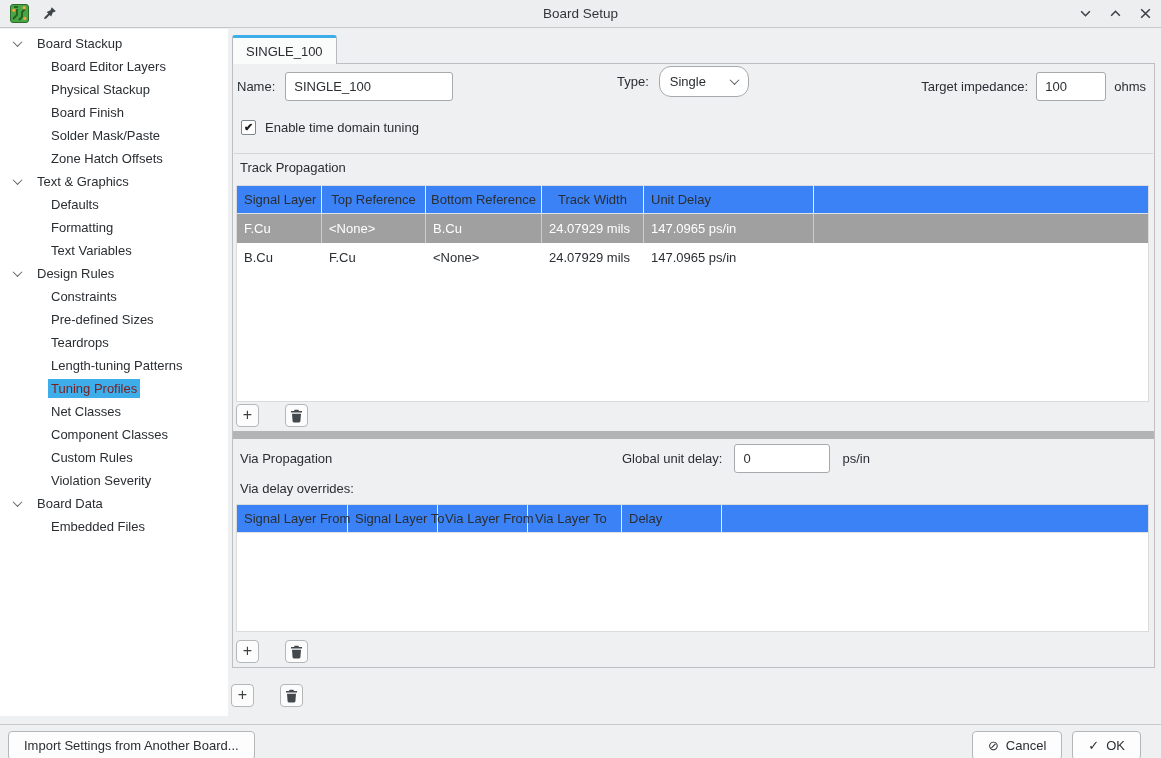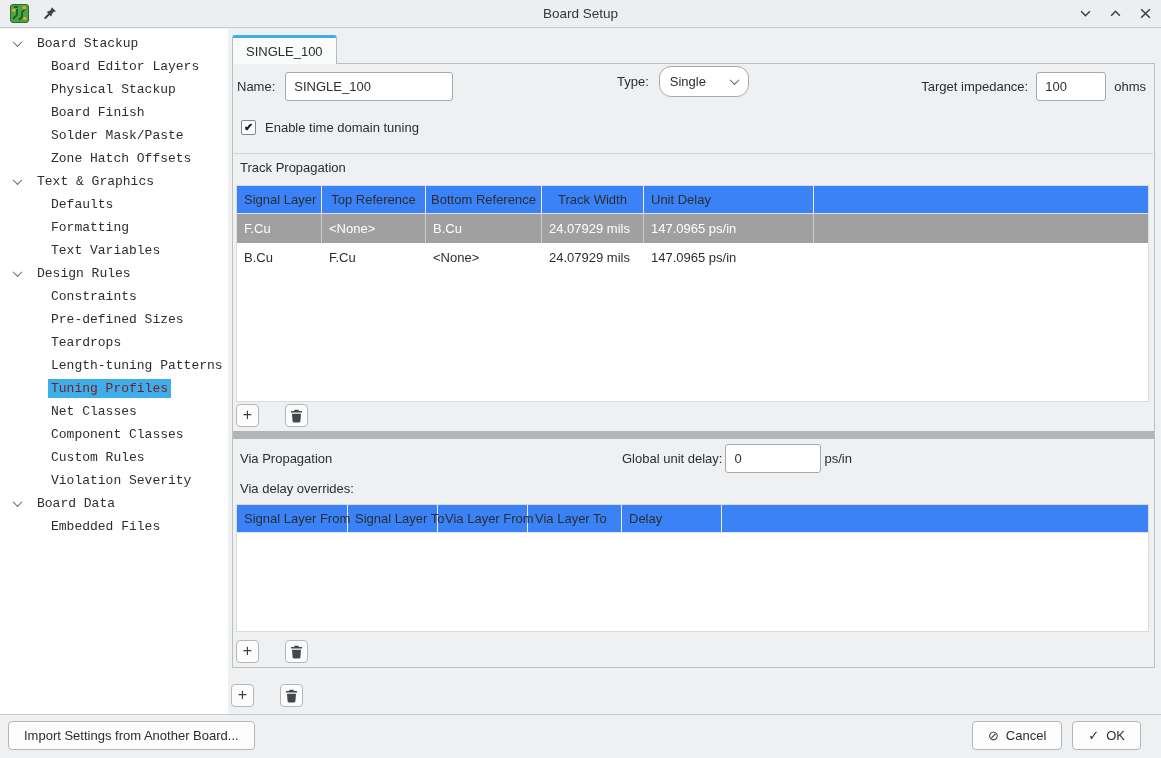--- a/index.html
+++ b/index.html
@@ -20,21 +20,21 @@
   .winbtn{display:flex;align-items:center;justify-content:center;width:16px;height:16px;cursor:default;}
 
   
   .sidebar{position:absolute;left:0;top:29px;width:228px;bottom:42px;background:#ffffff;
     padding-top:3px;overflow:hidden;}
   .tree-row{height:23px;display:flex;align-items:center;}
   .chev-gutter{width:34px;display:flex;justify-content:center;align-items:center;flex:none;}
   .chevron{width:7px;height:7px;border-right:1.6px solid #61666b;border-bottom:1.6px solid #61666b;
     transform:rotate(45deg) translate(-1px,-1px);}
   .tree-row.child .tree-label{margin-left:14px;text-align:center;}
-  .tree-label{padding:2px 3px;white-space:nowrap;font-family:Liberation Mono, monospace;}
+  .tree-label{padding:2px 3px;white-space:nowrap;}
   .tree-label.selected{background:#3daee9;color:#7f1d1d;}
 
   
   .main{position:absolute;left:228px;top:29px;right:0;bottom:42px;background:#eff0f1;}
   .tab{position:absolute;left:4px;top:6px;height:29px;padding:0 13px;background:#fafbfb;
     border:1px solid #b6babd;border-bottom:none;border-top:3px solid #3daee9;
     border-radius:3px 3px 0 0;display:flex;align-items:center;z-index:2;}
   .tabpanel{position:absolute;left:4px;top:34px;right:6px;height:605px;
     border:1px solid #bcc0c3;background:#eff0f1;}
 
@@ -77,24 +77,24 @@
 
   .btnrow{position:absolute;display:flex;gap:26px;}
   .track-btns{left:3px;top:340px;}
   .via-btns{left:3px;top:576px;}
   .profile-btns{position:absolute;left:3px;top:655px;display:flex;gap:26px;}
   .iconbtn{width:23px;height:23px;border:1px solid #b4b7ba;border-radius:4px;background:#fcfcfc;
     display:flex;align-items:center;justify-content:center;padding:0;}
   .plus{font-size:16px;color:#3c4043;line-height:1;margin-top:-1px;}
 
   .splitter{position:absolute;left:0;right:0;top:367px;height:8px;background:#b2b4b6;}
-  .gdelay-grp{left:389px;top:379px;height:31px;gap:3px;}
+  .gdelay-grp{left:389px;top:379px;height:31px;gap:12px;}
 
   
-  .footer{position:absolute;left:0;right:0;bottom:0;height:44px;background:#eff0f1;
+  .footer{position:absolute;left:0;right:0;bottom:0;height:34px;background:#eff0f1;
     border-top:1px solid #c6c8ca;}
   .btn{height:29px;border:1px solid #b4b7ba;border-radius:4px;background:#fdfdfd;
     display:flex;align-items:center;justify-content:center;gap:7px;font-size:13px;color:#2a2e32;
     padding:0 15px;white-space:nowrap;}
   .import-btn{position:absolute;left:8px;top:6px;}
   .footer-right{position:absolute;right:20px;top:6px;display:flex;gap:10px;}
   .btn .bicon{font-size:13px;line-height:1;color:#2a2e32;}
 </style>
 </head>
 <body>

